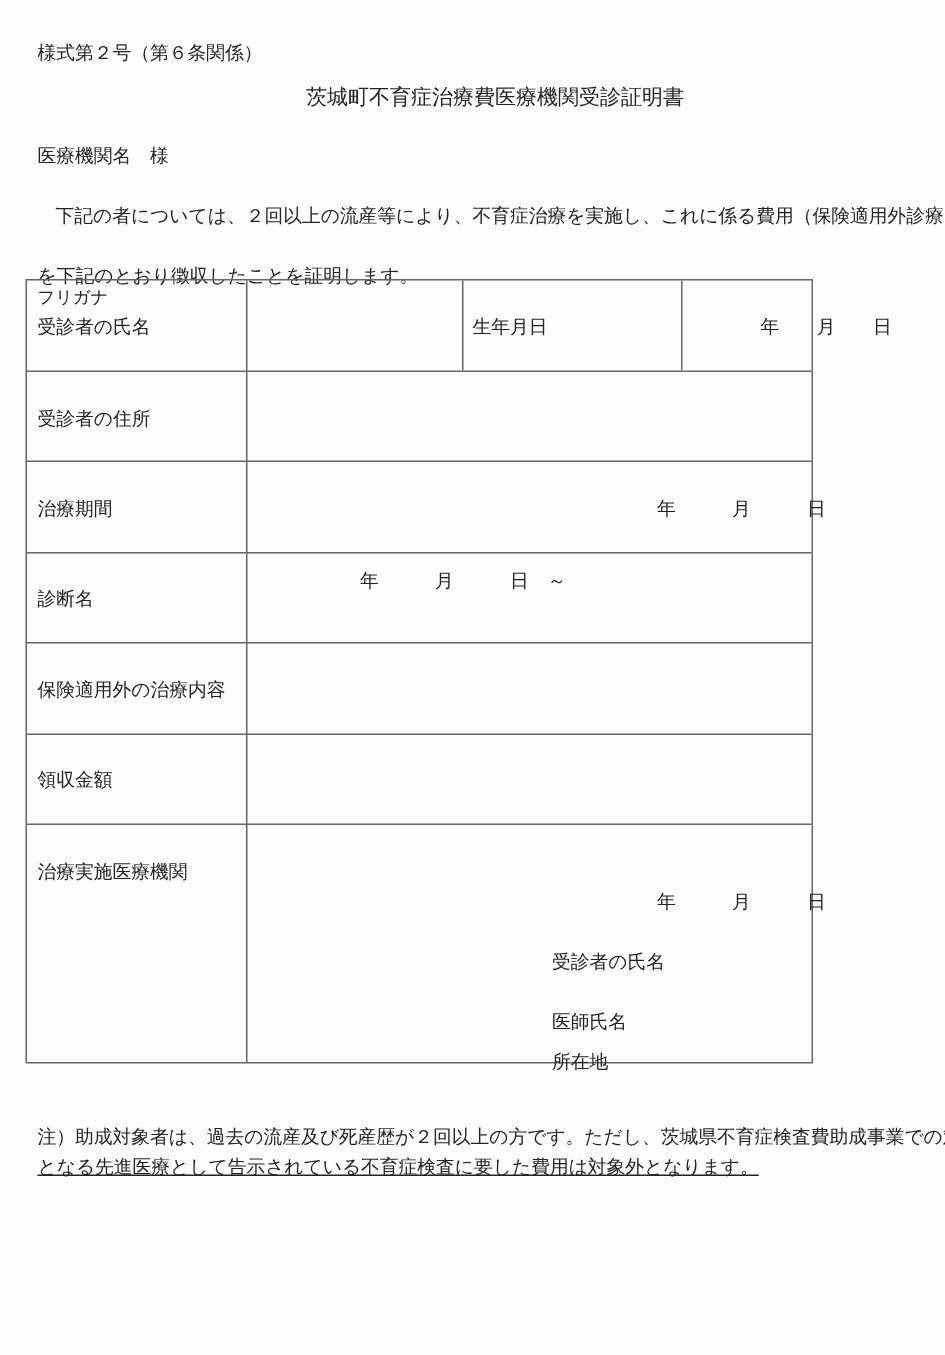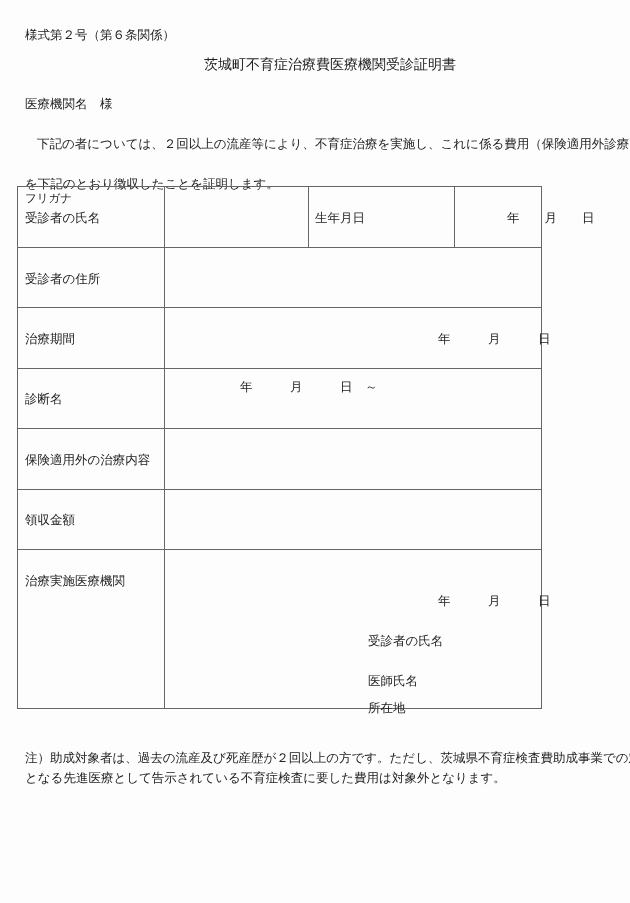--- a/index.html
+++ b/index.html
@@ -53,13 +53,13 @@
   <div class="cell" style="left:7px;top:325px;">領収金額</div>
 
   <div class="cell" style="left:7px;top:386px;">治療実施医療機関</div>
   <div class="cell" style="left:420px;top:406px;">年　　　月　　　日</div>
   <div class="cell" style="left:350px;top:446px;">受診者の氏名</div>
   <div class="cell" style="left:350px;top:466px;margin-top:47px;">所在地</div>
   <div class="cell" style="left:350px;top:486px;">医師氏名</div>
 </div>
 
 <div class="abs" style="left:25px;top:750px;">注）助成対象者は、過去の流産及び死産歴が２回以上の方です。ただし、茨城県不育症検査費助成事業での対象</div>
-<div class="abs" style="left:25px;top:770px;">となる先進医療として告示されている不育症検査に要した費用は対象外となります。</div>
+<div class="abs" style="left:25px;top:770px;text-decoration:underline;">となる先進医療として告示されている不育症検査に要した費用は対象外となります。</div>
 
 </body></html>

